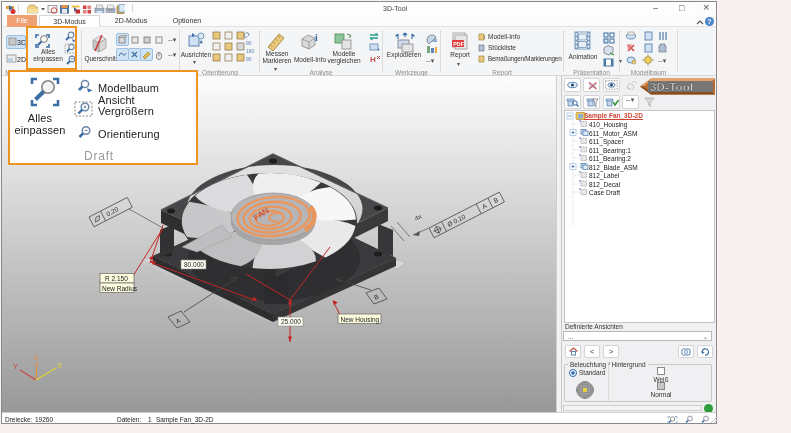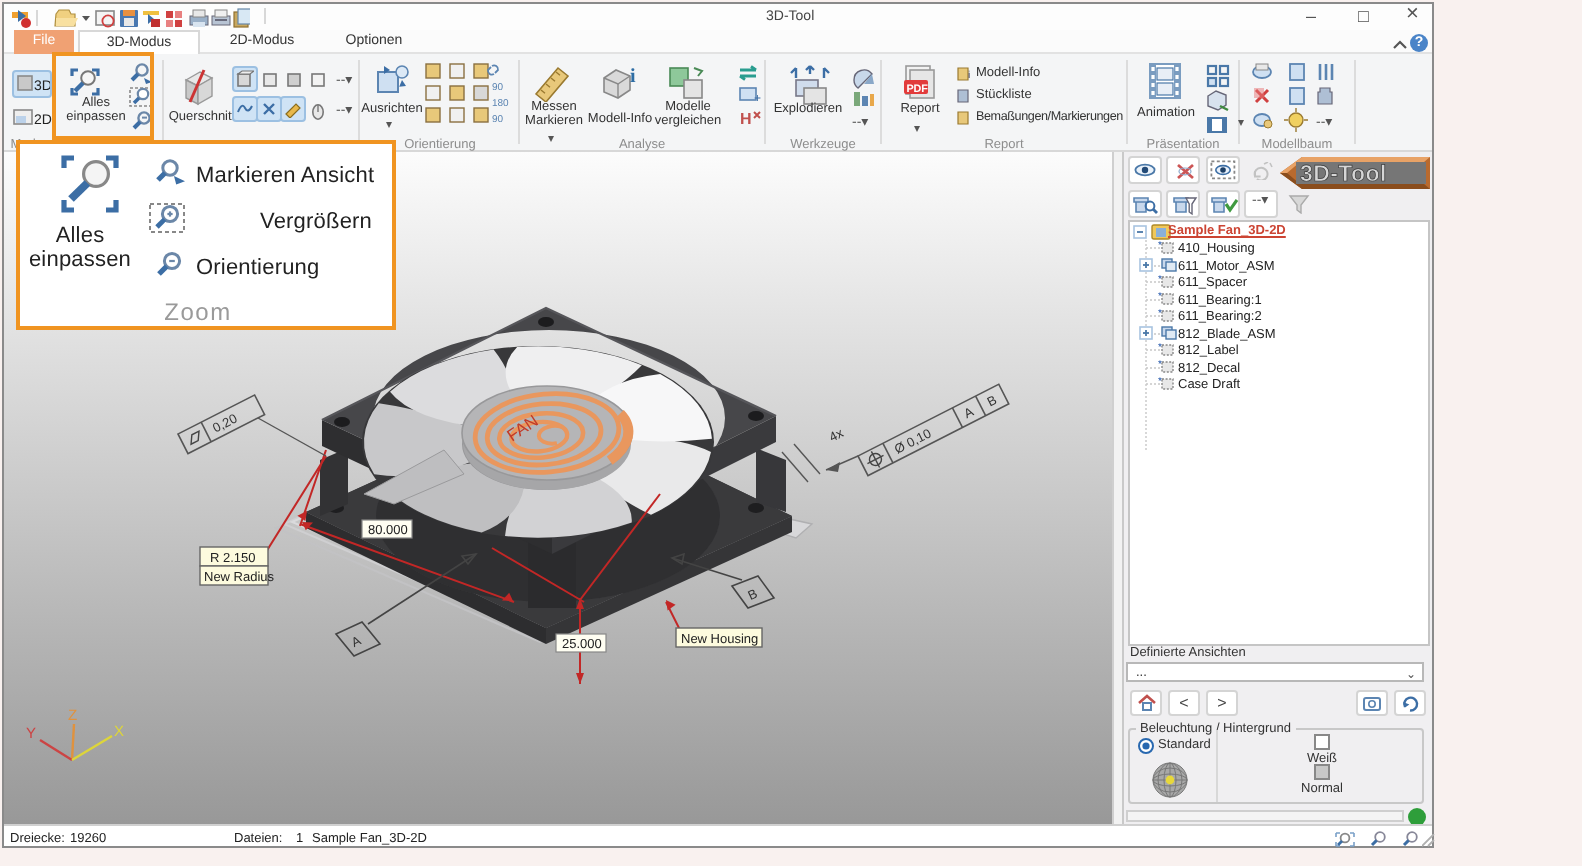--- a/index.html
+++ b/index.html
@@ -722,30 +722,30 @@
       <circle cx="20" cy="12" r="6.2" fill="#f4f4f4" stroke="#888" stroke-width="1.6"></circle>
       <line x1="15.7" y1="16.5" x2="7.5" y2="24.5" stroke="#3c6ea5" stroke-width="4"></line>
     </svg>
     <div class="co-txt" style="left:3px;top:40px;width:54px;text-align:center;">Alles</div>
     <div class="co-txt" style="left:3px;top:52px;width:54px;text-align:center;">einpassen</div>
     <svg class="abs" style="left:66px;top:7px;" width="17" height="14">
         <circle cx="9" cy="5" r="3.6" fill="none" stroke="#6b87a8" stroke-width="1.5"></circle>
         <line x1="6.5" y1="7.5" x2="3" y2="11" stroke="#3c6ea5" stroke-width="2.6"></line>
         <path d="M11 9 l5.5 2.6 l-4.4 1.6 z" fill="#3c6ea5"></path>
       </svg>
-    <div class="co-txt" style="left:88px;top:10px;">Markieren Ansicht</div>
+    <div class="co-txt" style="left:88px;top:10px;">Modellbaum Ansicht</div>
     <svg class="abs" style="left:64px;top:29px;" width="20" height="17">
         <rect x="1" y="1" width="17" height="14" fill="none" stroke="#888" stroke-width="1" stroke-dasharray="2,1.5"></rect>
         <circle cx="11" cy="6" r="3.8" fill="#fff" stroke="#6b87a8" stroke-width="1.5"></circle>
         <line x1="9.7" y1="6" x2="12.3" y2="6" stroke="#6b87a8" stroke-width="1.1"></line>
         <line x1="11" y1="4.7" x2="11" y2="7.3" stroke="#6b87a8" stroke-width="1.1"></line>
         <line x1="8.3" y1="8.7" x2="4.5" y2="12.5" stroke="#3c6ea5" stroke-width="2.4"></line>
       </svg>
-    <div class="co-txt" style="left:88px;top:33px;margin-left:32px;">Vergrößern</div>
+    <div class="co-txt" style="left:88px;top:33px;">Vergrößern</div>
     <svg class="abs" style="left:66px;top:53px;" width="17" height="16">
         <circle cx="10" cy="5.5" r="3.8" fill="none" stroke="#6b87a8" stroke-width="1.5"></circle>
         <line x1="8.6" y1="5.5" x2="11.4" y2="5.5" stroke="#6b87a8" stroke-width="1.1"></line>
         <line x1="7.3" y1="8.2" x2="3.5" y2="12" stroke="#3c6ea5" stroke-width="2.6"></line>
       </svg>
     <div class="co-txt" style="left:88px;top:56px;">Orientierung</div>
-    <div class="abs" style="left:0;top:77px;width:178px;text-align:center;font-size:12px;color:#9a9a9a;letter-spacing:0.8px;">Zoom</div>
+    <div class="abs" style="left:0;top:77px;width:178px;text-align:center;font-size:12px;color:#9a9a9a;letter-spacing:0.8px;">Draft</div>
   </div>
 </div>
 
 </body></html>

